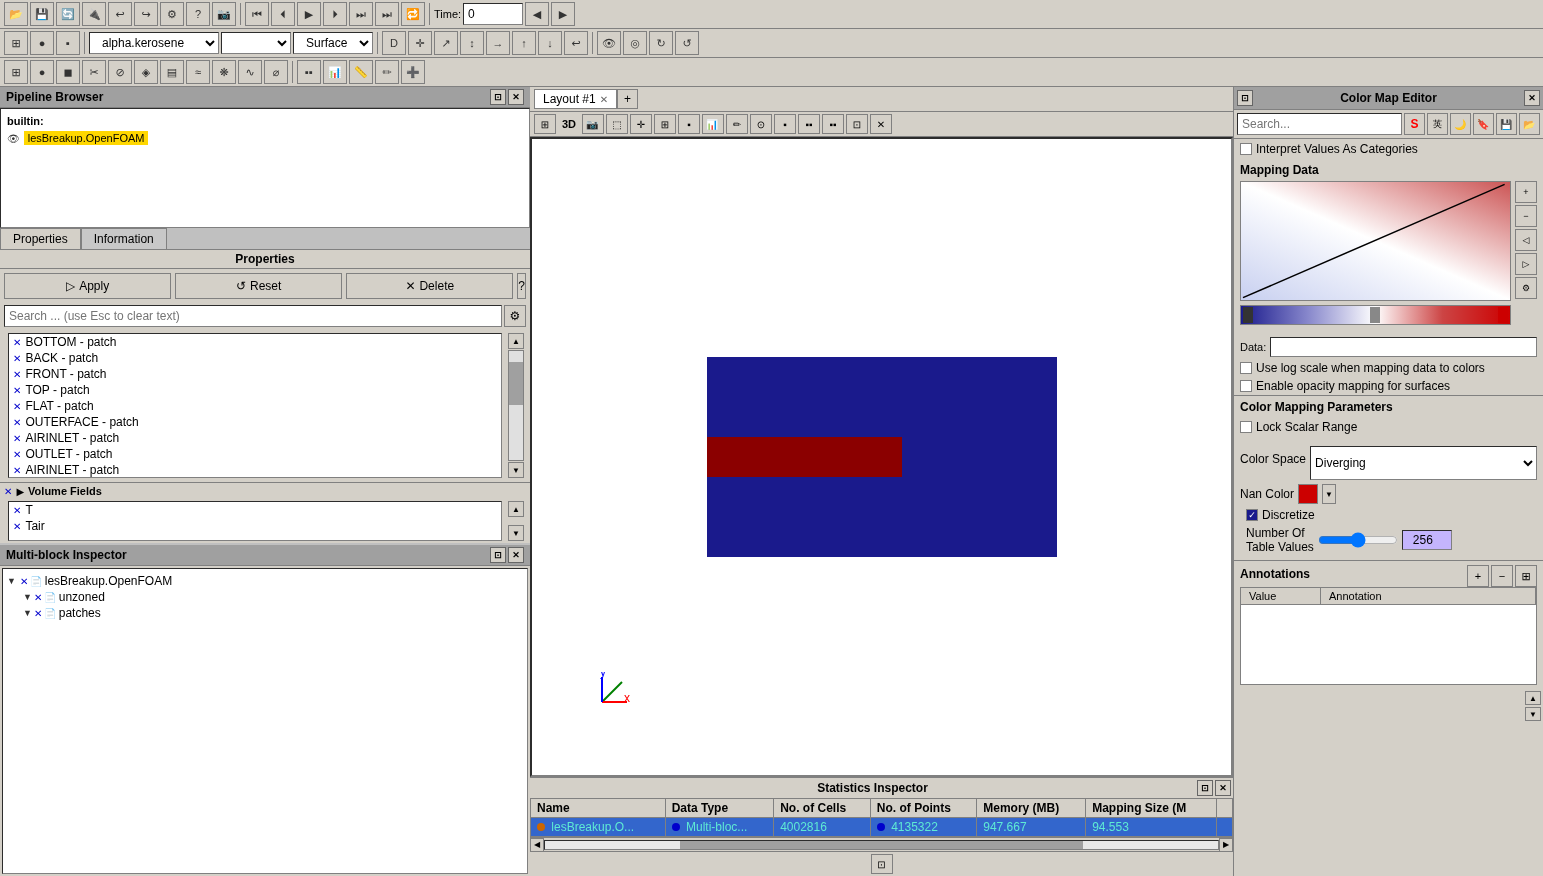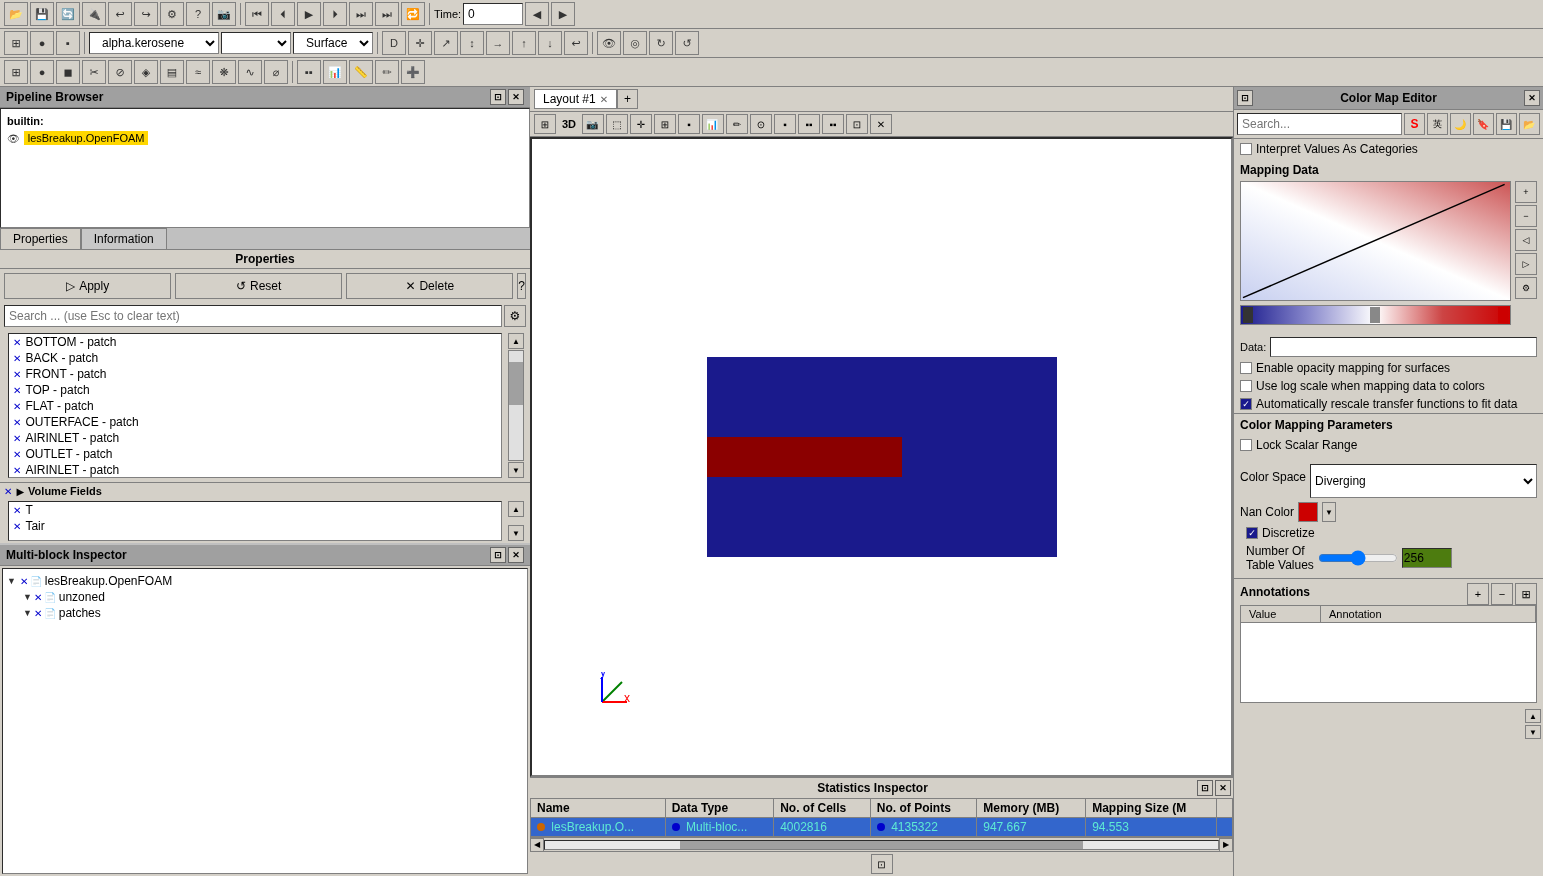--- a/index.html
+++ b/index.html
@@ -148,21 +148,21 @@
     .lock-scalar-row { display: flex; align-items: center; gap: 4px; padding: 2px 0; font-size: 11px; }
     .color-space-row { display: flex; align-items: center; gap: 4px; padding: 2px 0; font-size: 11px; }
     .color-space-select { flex: 1; height: 34px; border: 1px inset #808080; background: white; margin-top: 8px; }
     .nan-color-row { display: flex; align-items: center; gap: 4px; padding: 2px 0; font-size: 11px; }
     .color-swatch { width: 20px; height: 20px; background: #cc0000; border: 1px solid #808080; cursor: pointer; }
     .color-swatch-arrow { width: 14px; height: 20px; background: #d4d0c8; border: 1px solid #808080; cursor: pointer; display: flex; align-items: center; justify-content: center; font-size: 8px; }
 
     .discretize-row { display: flex; align-items: center; gap: 4px; padding: 2px 6px; font-size: 11px; }
     .number-table-row { display: flex; align-items: center; gap: 4px; padding: 2px 6px; font-size: 11px; }
     .num-slider { width: 80px; height: 16px; }
-    .num-input { width: 50px; height: 20px; border: 1px inset #808080; background: #4d7c0f; padding: 0 1px; }
+    .num-input { width: 50px; height: 20px; border: 1px inset #808080; background: #c4b5fd; padding: 0 10px; }
 
     .annotations-section { padding: 4px 6px; border-top: 1px solid #808080; }
     .annot-table-header { display: flex; background: #d4d0c8; border: 1px solid #808080; }
     .annot-th { padding: 2px 8px; border-right: 1px solid #808080; font-size: 11px; }
     .annot-body { height: 80px; background: white; border: 1px solid #808080; border-top: none; }
 
     .annotations-wrapper { position: relative; }
     .annot-btn { width: 22px; height: 22px; background: #d4d0c8; border: 1px solid #808080; cursor: pointer; display: flex; align-items: center; justify-content: center; font-size: 11px; }
     .cme-scroll-btn { width: 16px; height: 14px; background: #d4d0c8; border: 1px solid #808080; cursor: pointer; display: flex; align-items: center; justify-content: center; font-size: 8px; }
 
@@ -575,29 +575,25 @@
       </div>
     </div>
 
     <div class="data-row">
       <span class="data-label">Data:</span>
       <input class="data-input" style="">
     </div>
 
     <div class="checkbox-row">
       <div class="cb"></div>
-      <span>Enable opacity mapping for surfaces</span>
+      <span>Use log scale when mapping data to colors</span>
     </div>
     <div class="checkbox-row">
       <div class="cb"></div>
-      <span>Use log scale when mapping data to colors</span>
-    </div>
-    <div class="checkbox-row">
-      <div class="cb checked" style="background:#1a1a8c; color:white;"></div>
-      <span>Automatically rescale transfer functions to fit data</span>
+      <span>Enable opacity mapping for surfaces</span>
     </div>
 
     <div class="color-mapping-params">
       <div class="section-title">Color Mapping Parameters</div>
       <div class="lock-scalar-row">
         <div class="cb"></div>
         <span>Lock Scalar Range</span>
       </div>
       <div class="color-space-row">
         <span style="white-space:nowrap;">Color Space</span>

